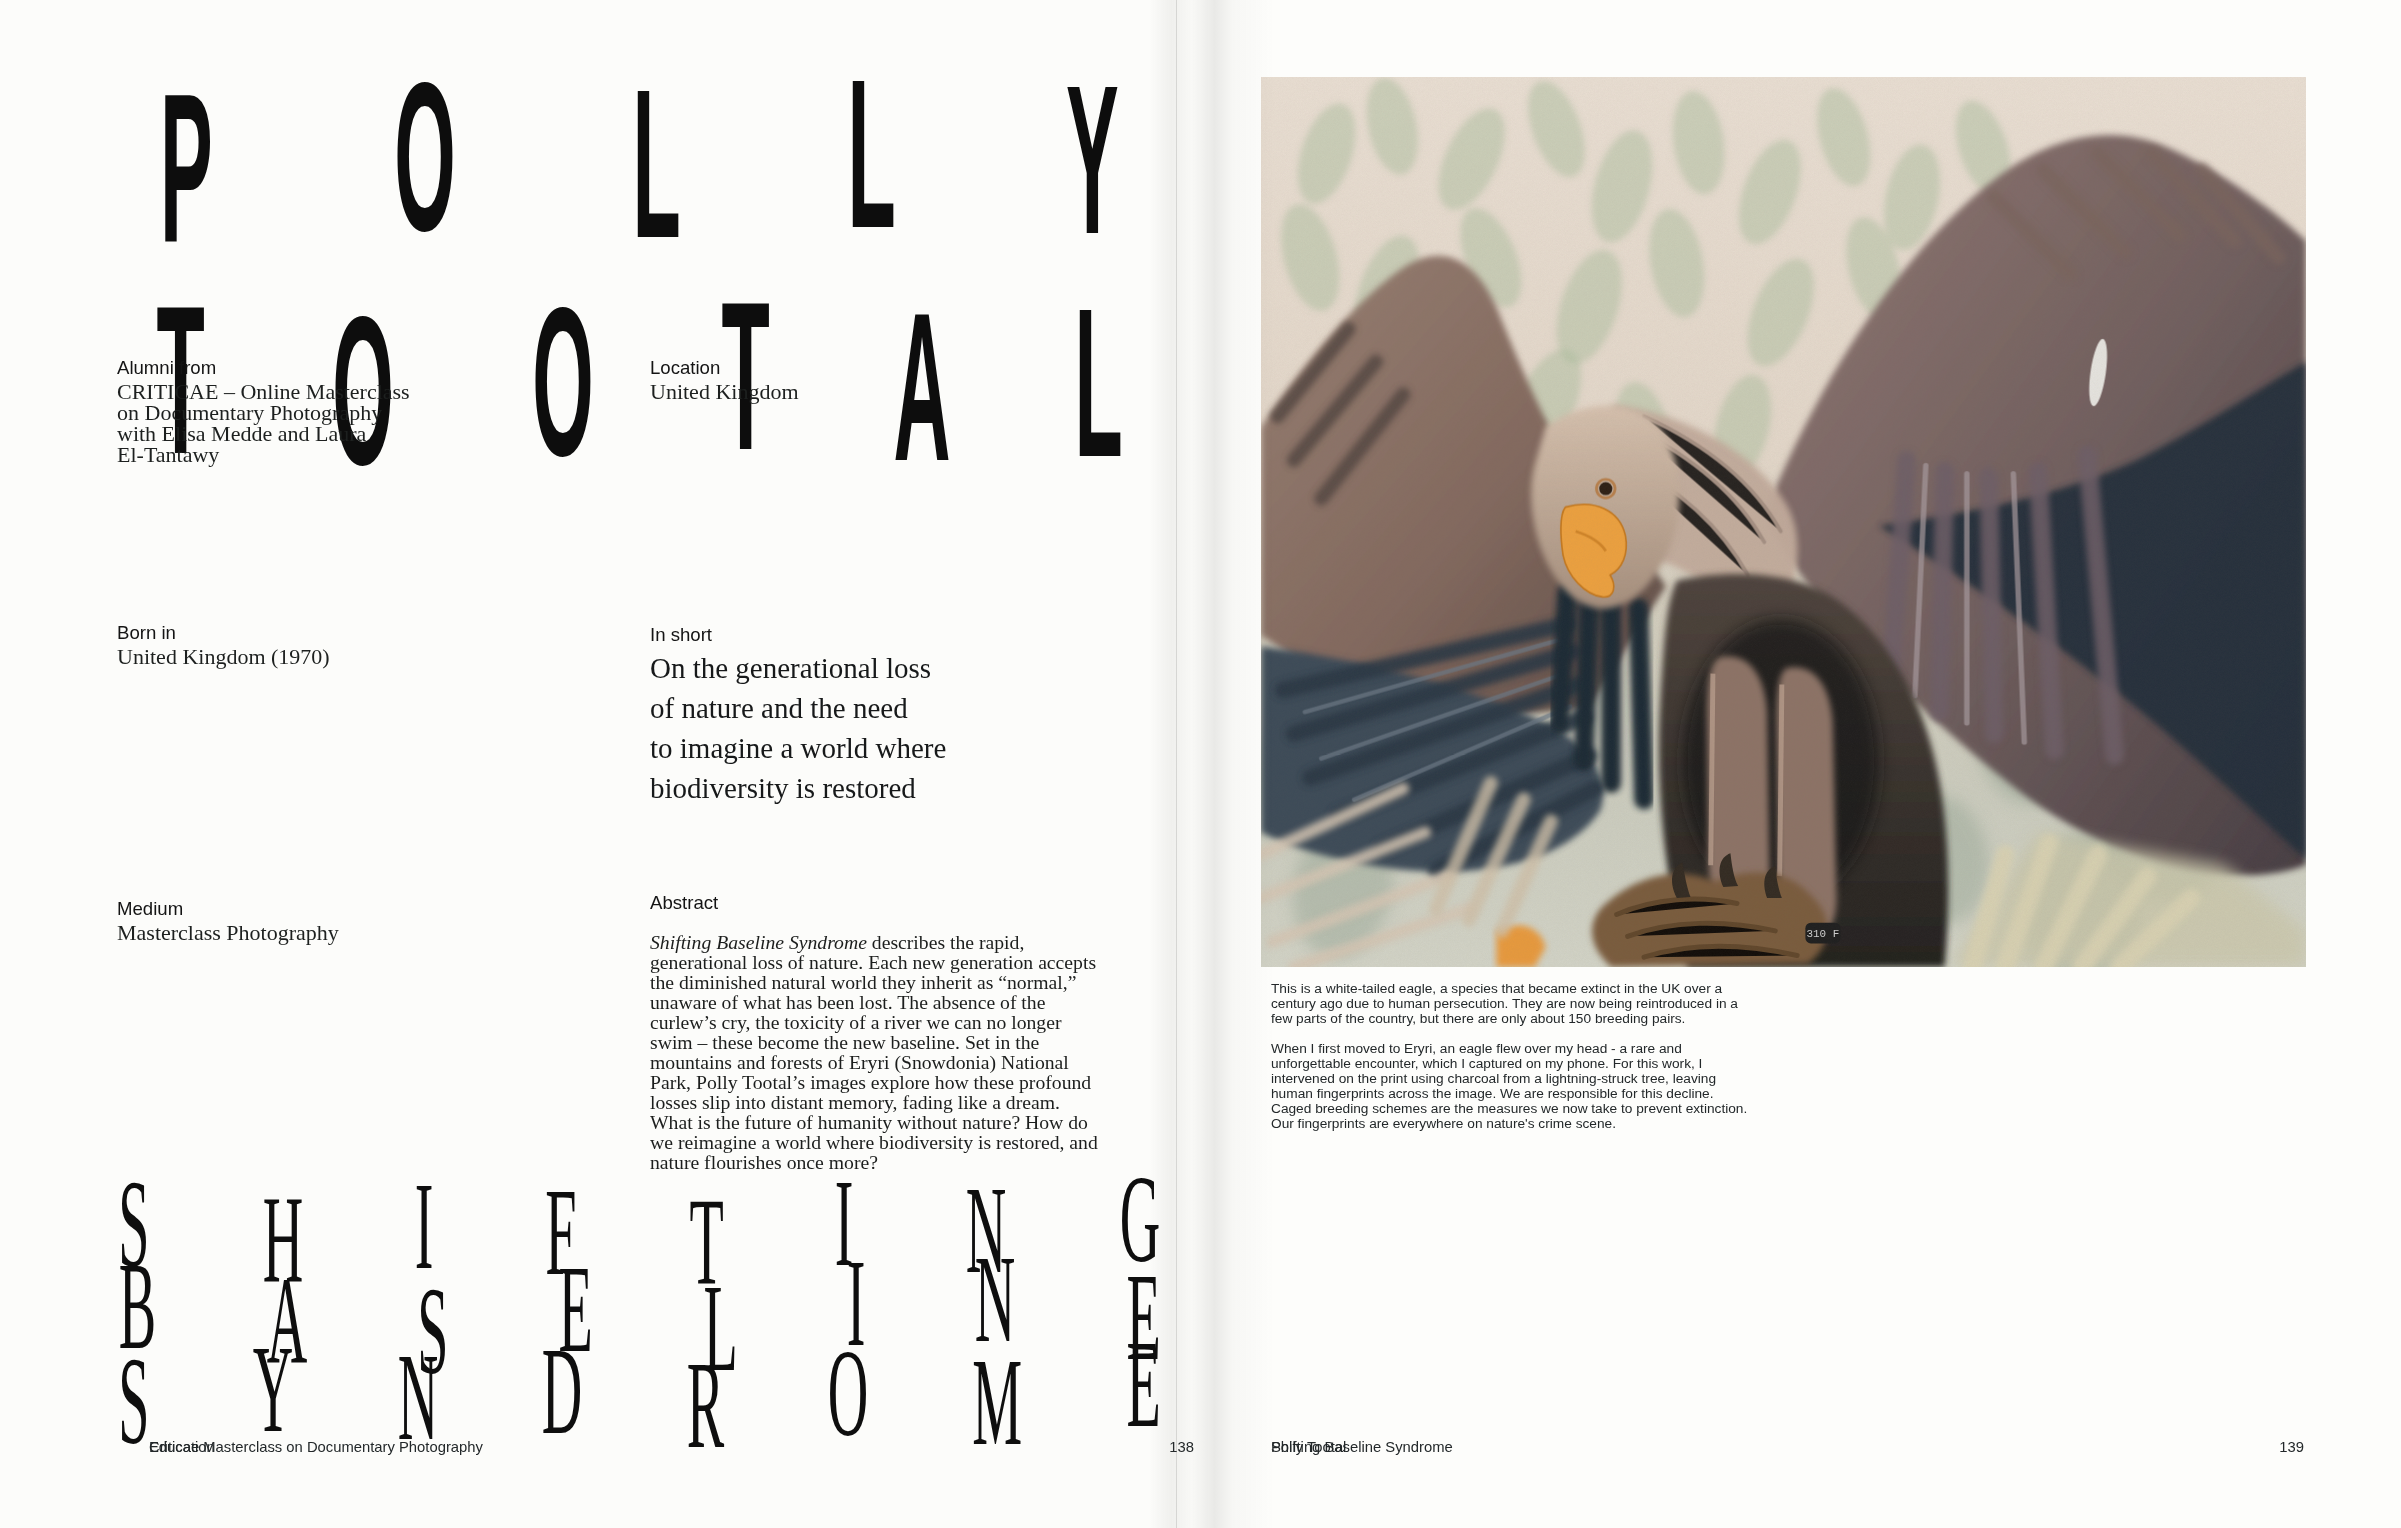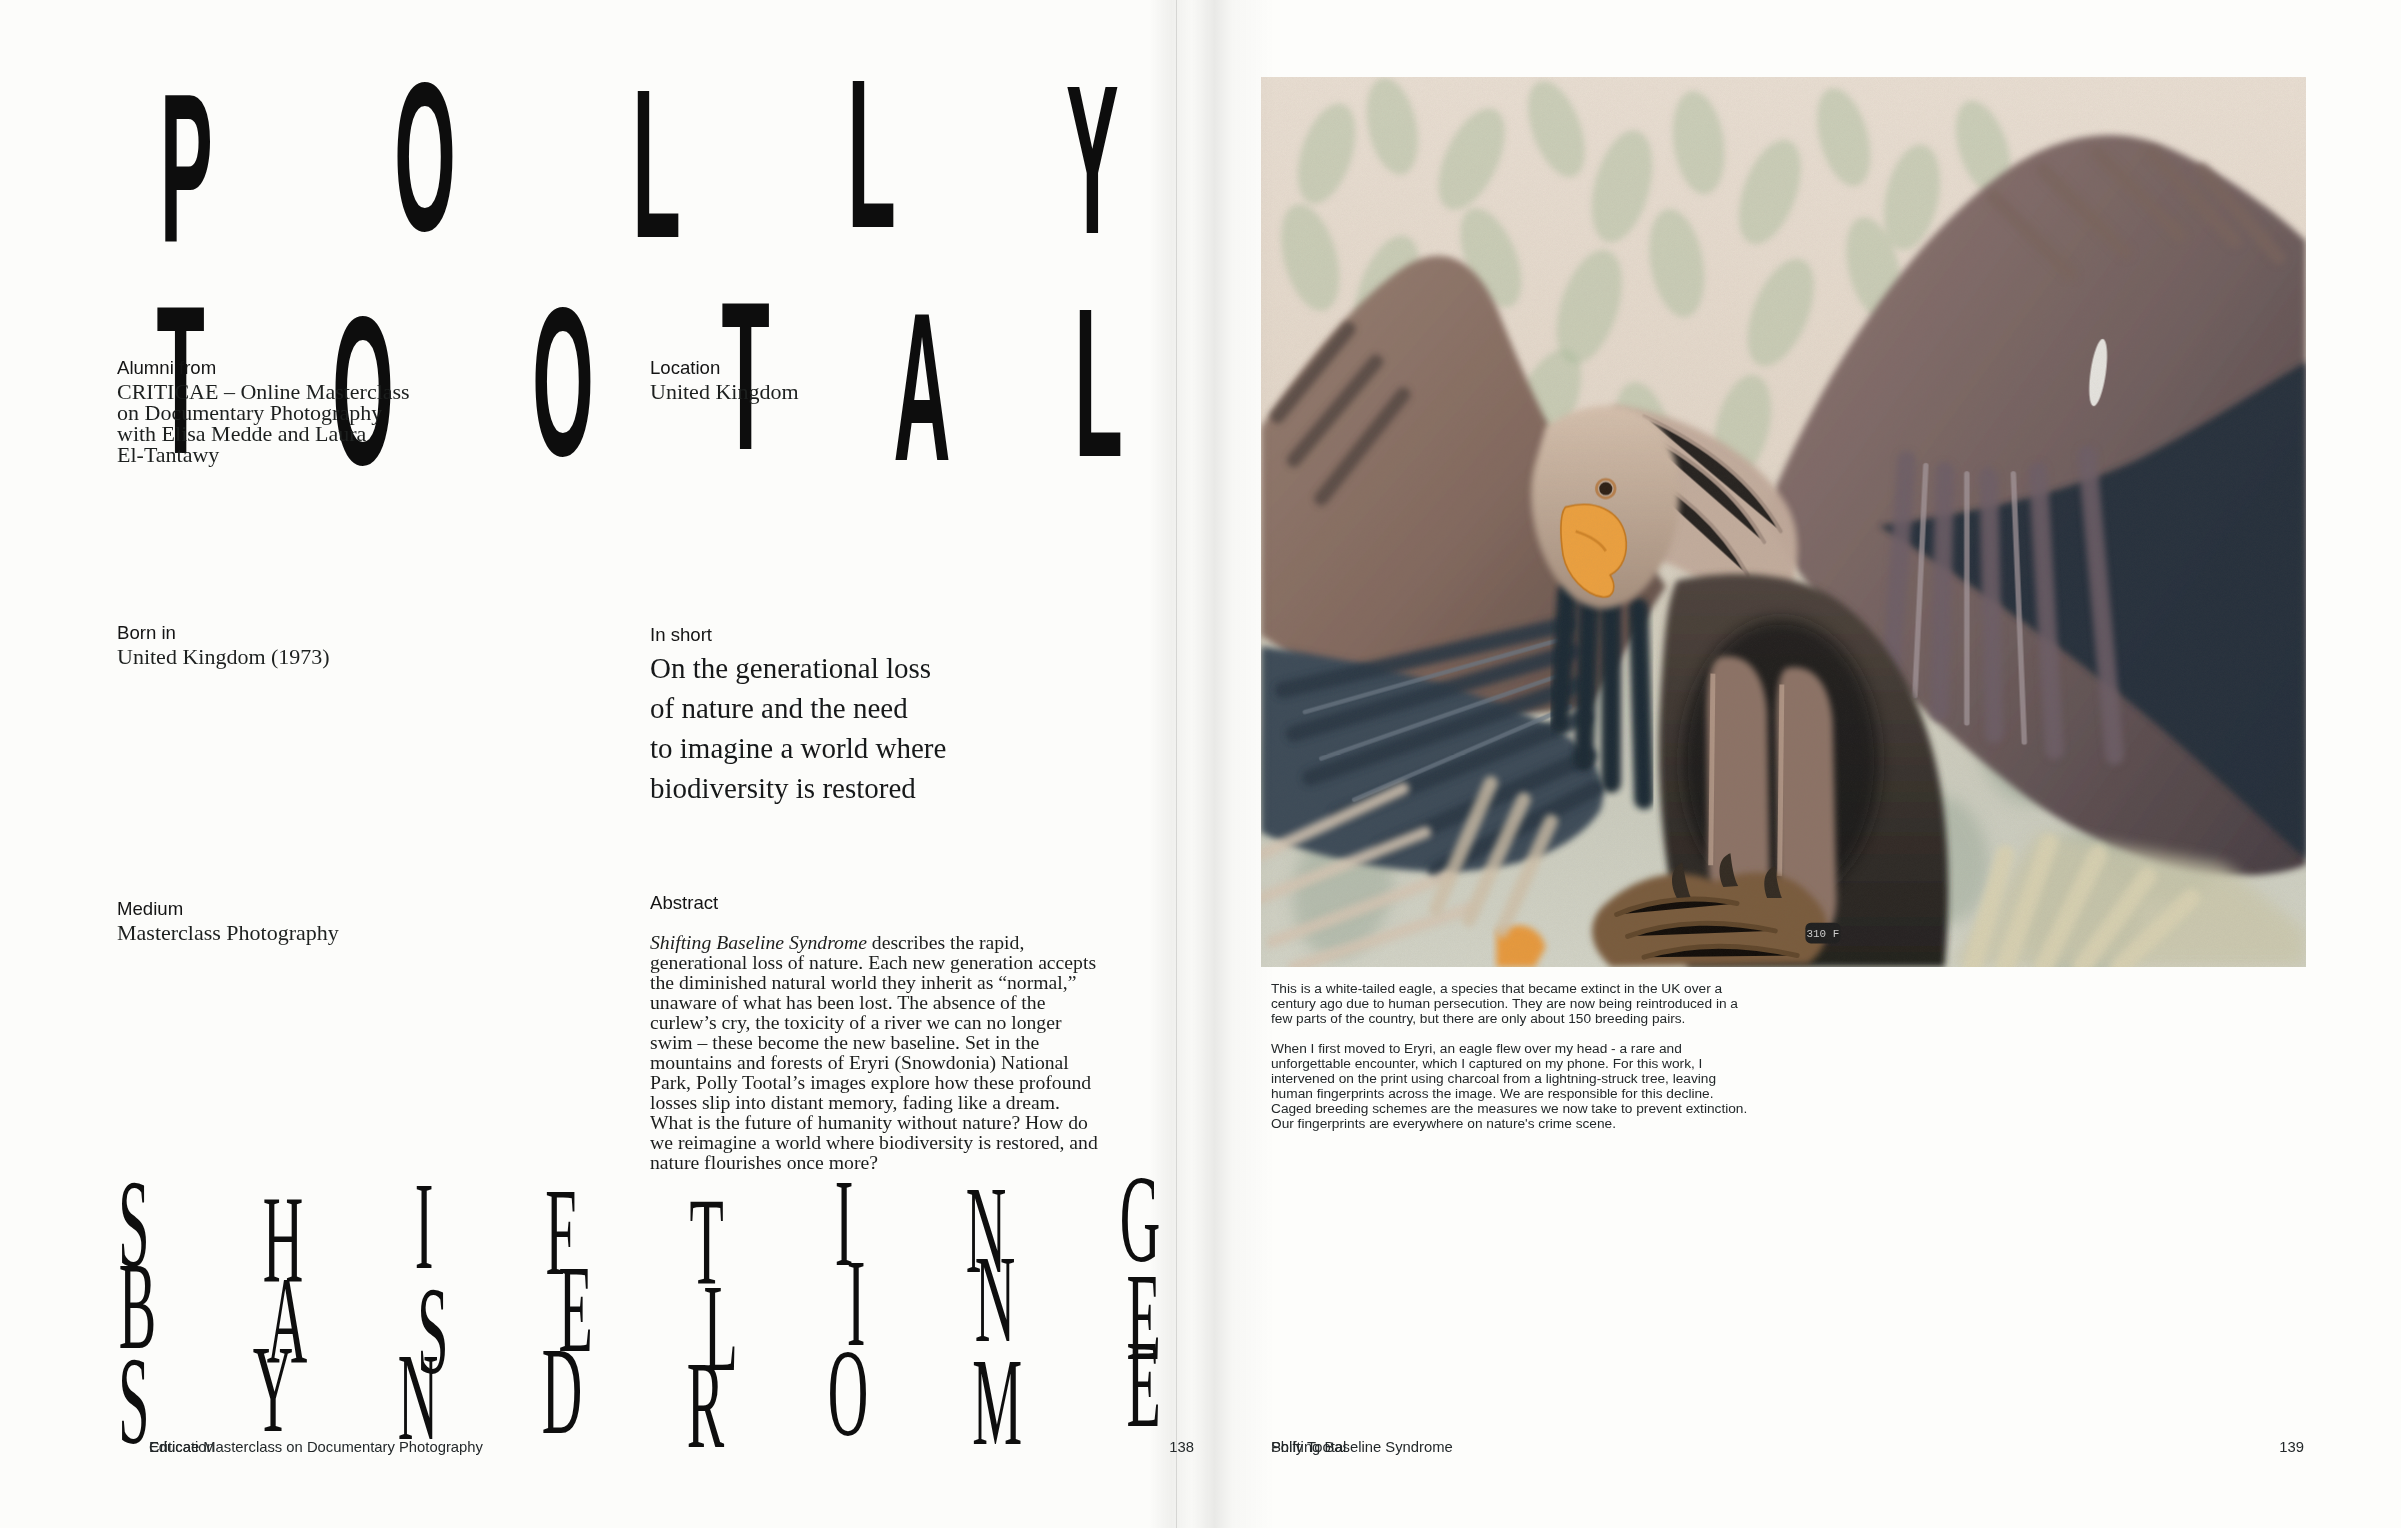--- a/index.html
+++ b/index.html
@@ -80,21 +80,21 @@
 El-Tantawy</div>
     </div>
 
     <div class="field" style="left:650px;top:357px;width:454px;">
       <div class="f-label">Location</div>
       <div class="f-value">United Kingdom</div>
     </div>
 
     <div class="field" style="left:117px;top:622px;width:454px;">
       <div class="f-label">Born in</div>
-      <div class="f-value">United Kingdom (1973)</div>
+      <div class="f-value">United Kingdom (1970)</div>
     </div>
 
     <div class="field" style="left:650px;top:624px;width:471px;">
       <div class="f-label">In short</div>
       <div class="f-value big">On the generational loss
 of nature and the need
 to imagine a world where
 biodiversity is restored</div>
     </div>
 

